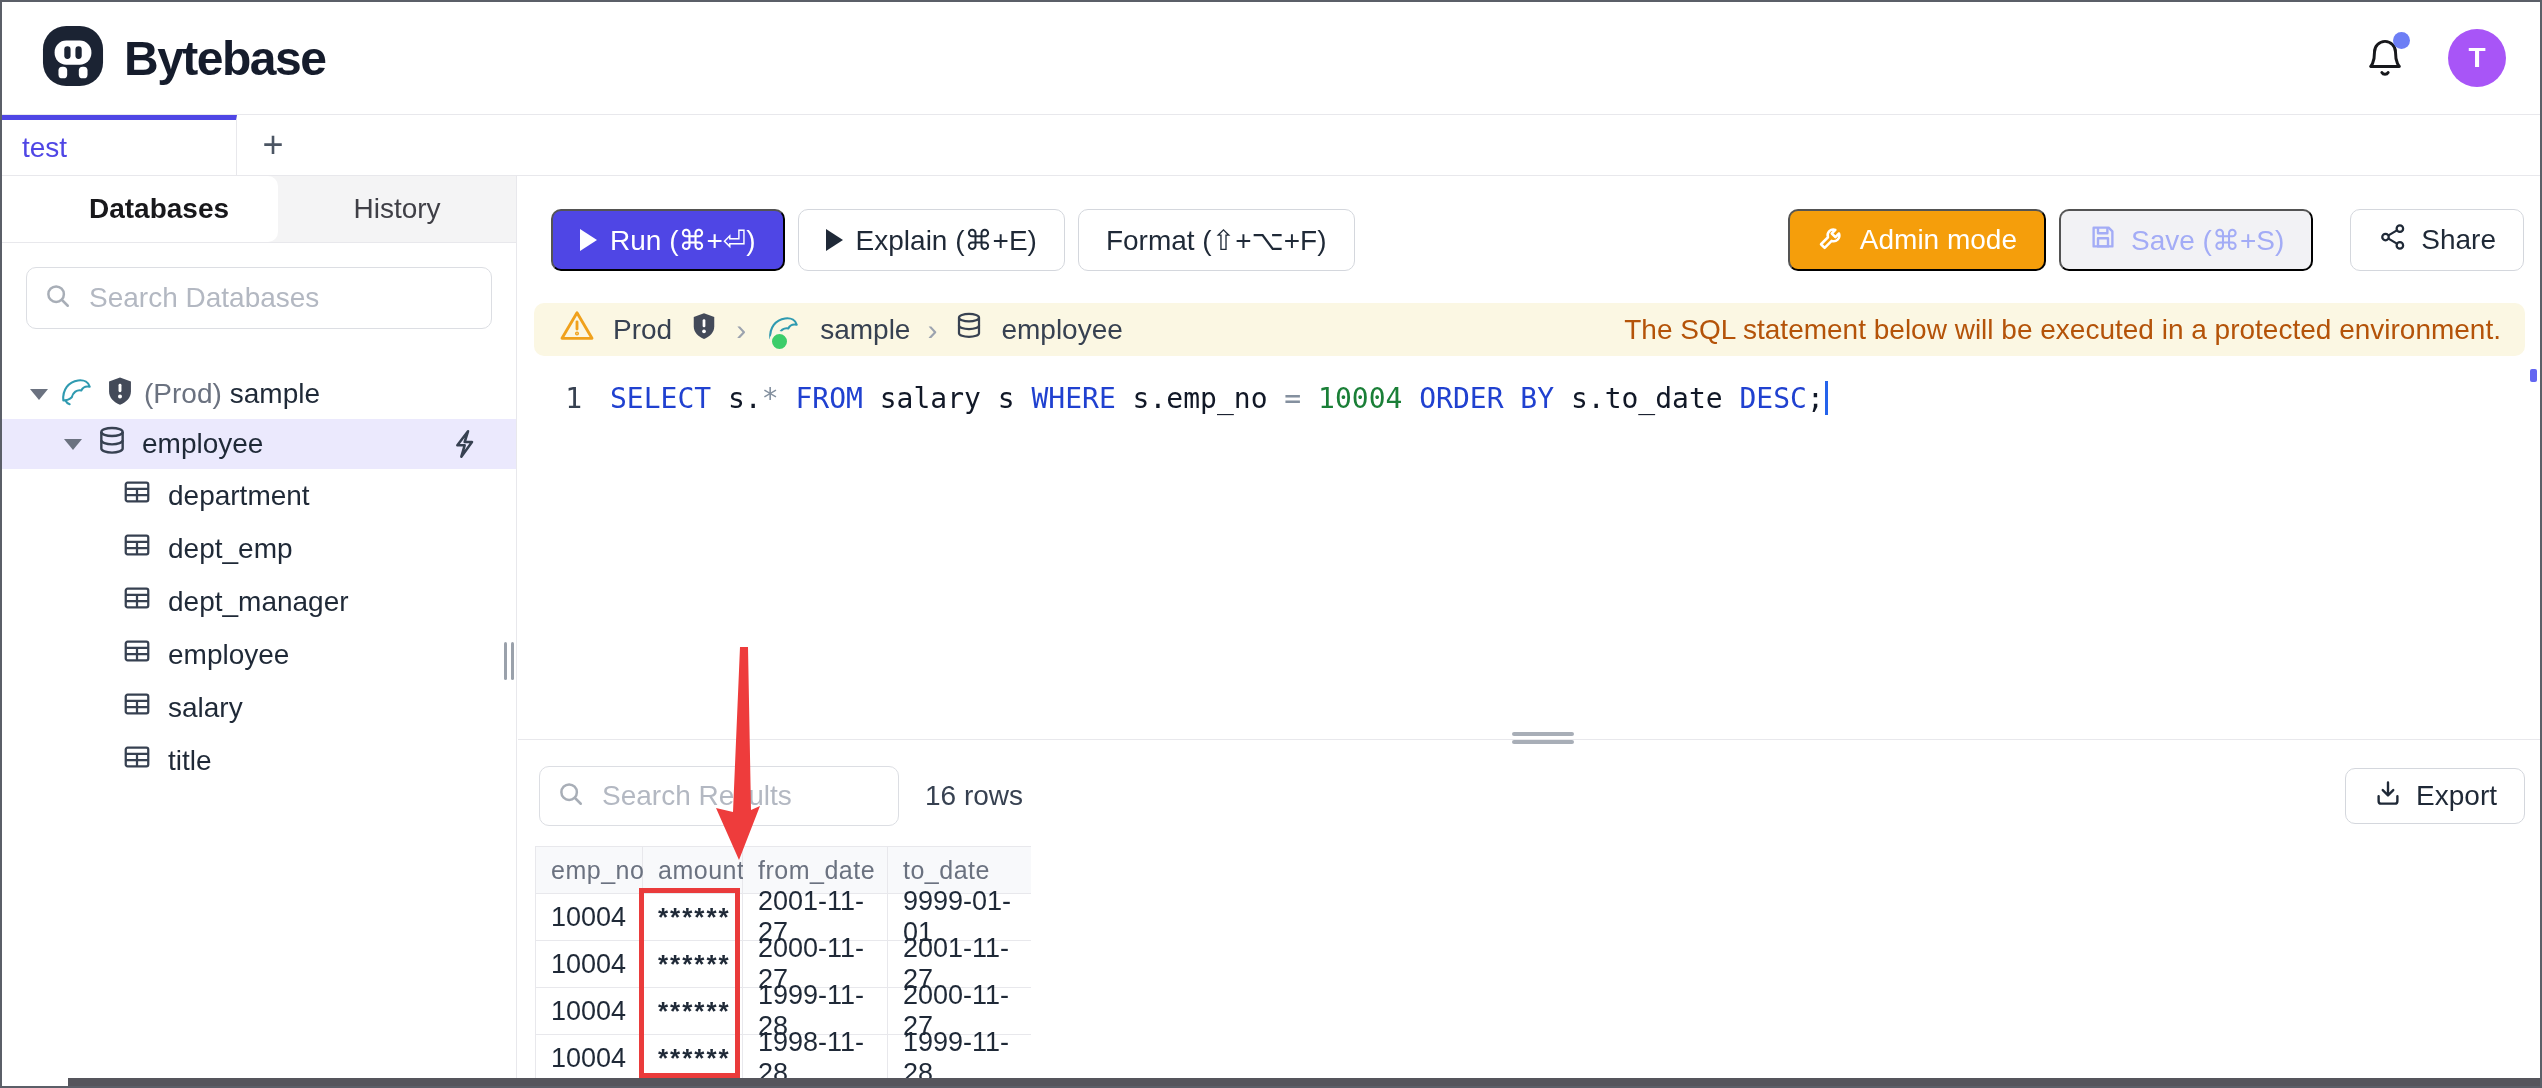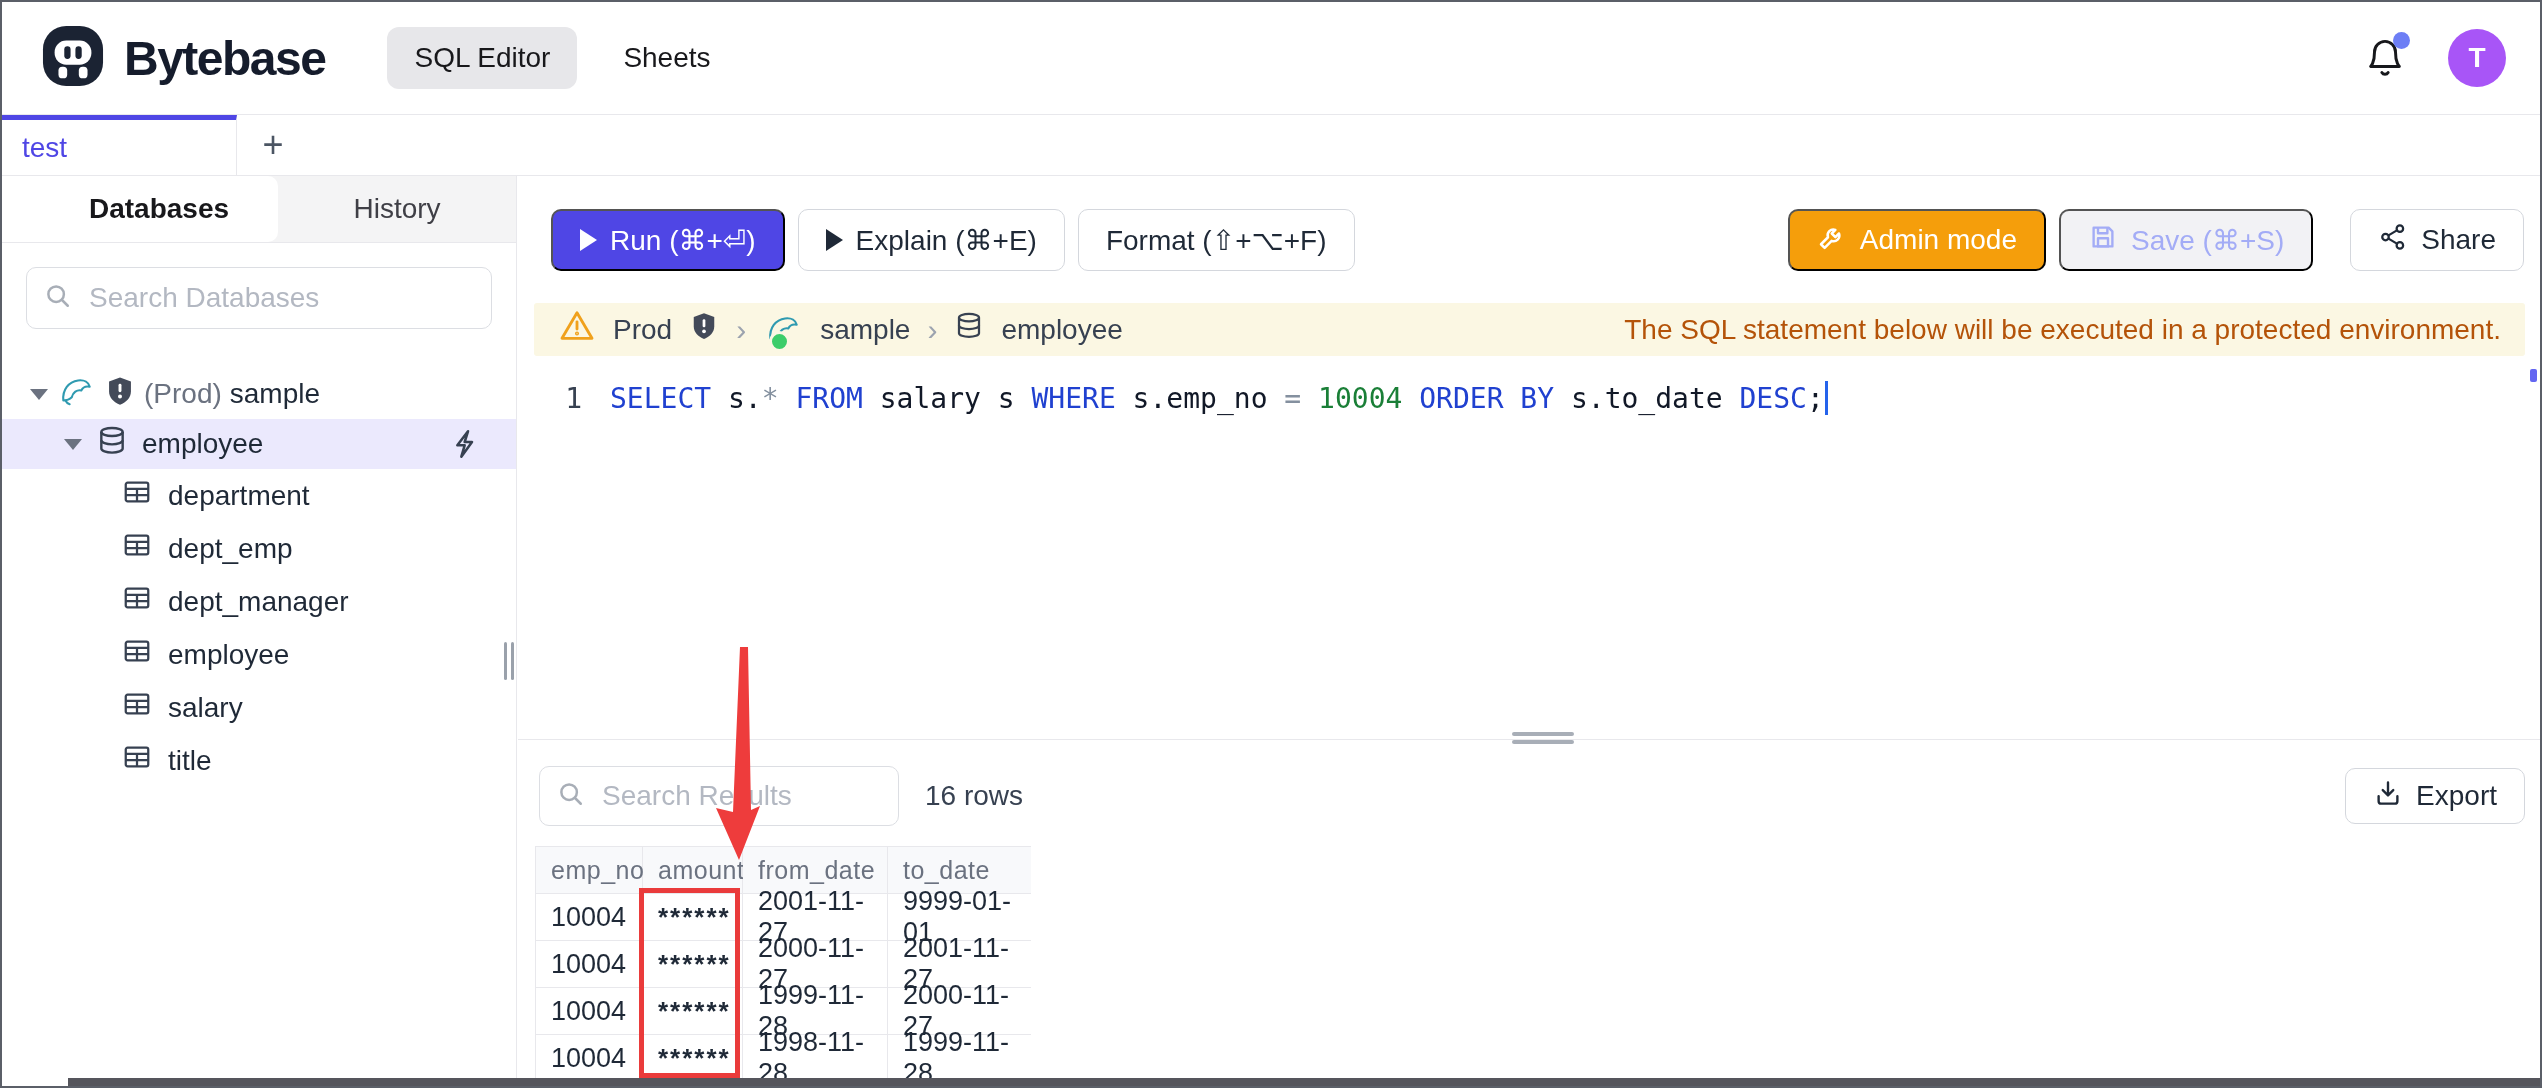--- a/index.html
+++ b/index.html
@@ -52,21 +52,21 @@
   .btn{height:62px;border-radius:10px;font-size:28px;display:inline-flex;align-items:center;justify-content:center;
        gap:13px;padding:0 27px;box-sizing:border-box;white-space:nowrap;cursor:pointer;}
   .btn-run{background:#4f46e5;color:#fff;}
   .btn-outline{background:#fff;border:1px solid #d4d7dd;color:#1f2937;}
   .btn-admin{background:#f59e0b;color:#fff;margin-left:auto;}
   .btn-save{background:#f2f2f5;color:#a3acf6;}
   .btn-share{margin-left:24px;}
   .play{width:0;height:0;border-top:11px solid transparent;border-bottom:11px solid transparent;border-left:17px solid currentColor;}
 
   .breadcrumb{position:absolute;top:127px;left:16px;right:15px;height:53px;background:#fbf7e3;display:flex;align-items:center;
-              padding:8px 24px;gap:17px;font-size:28px;color:#374151;box-sizing:border-box;border-radius:3px;}
+              padding:8px 24px;gap:17px;font-size:28px;color:#374151;box-sizing:border-box;border-radius:10px;}
   .bc-sep{color:#9ca3af;font-size:30px;line-height:1;}
   .dolphin-wrap{position:relative;width:40px;height:40px;}
   .green-dot{position:absolute;left:6px;bottom:-2px;width:15px;height:15px;border-radius:50%;background:#3ccd6a;border:3px solid #fbf7e3;}
   .bc-warning{margin-left:auto;color:#b45309;font-size:28px;}
 
   .editor-line{position:absolute;top:200px;left:0;right:0;height:44px;display:flex;align-items:center;
                font-family:"DejaVu Sans Mono","Liberation Mono",monospace;font-size:28px;}
   .gutter{width:64px;text-align:right;color:#374151;flex:0 0 64px;}
   .code{margin-left:28px;white-space:pre;}
   .tok-kw{color:#2041d0;}
@@ -114,24 +114,20 @@
           <rect x="1" y="1" width="62" height="62" rx="24" fill="#1b2333"></rect>
           <rect x="13" y="16" width="38" height="25" rx="12" fill="#fff"></rect>
           <rect x="23" y="22" width="6.5" height="13" rx="3.2" fill="#1b2333"></rect>
           <rect x="34.5" y="22" width="6.5" height="13" rx="3.2" fill="#1b2333"></rect>
           <rect x="17" y="43" width="9" height="12" rx="4" fill="#fff"></rect>
           <rect x="38" y="43" width="9" height="12" rx="4" fill="#fff"></rect>
         </svg>
       </span>
       <span class="brand-name">Bytebase</span>
     </div>
-    <nav class="topnav">
-      <div class="chip">SQL Editor</div>
-      <div class="navlink">Sheets</div>
-    </nav>
     <div class="top-right">
       <div class="bell-wrap">
         <svg width="42" height="44" viewBox="0 0 24 24" fill="none" stroke="#17181c" stroke-width="1.7" stroke-linecap="round" stroke-linejoin="round">
           <path d="M18 8.5a6 6 0 10-12 0c0 6.5-2.2 8.3-2.2 8.3h16.4S18 15 18 8.5"></path>
           <path d="M10.2 20.3a2.1 2.1 0 003.6 0"></path>
         </svg>
         <span class="bell-dot"></span>
       </div>
       <div class="avatar">T</div>
     </div>

